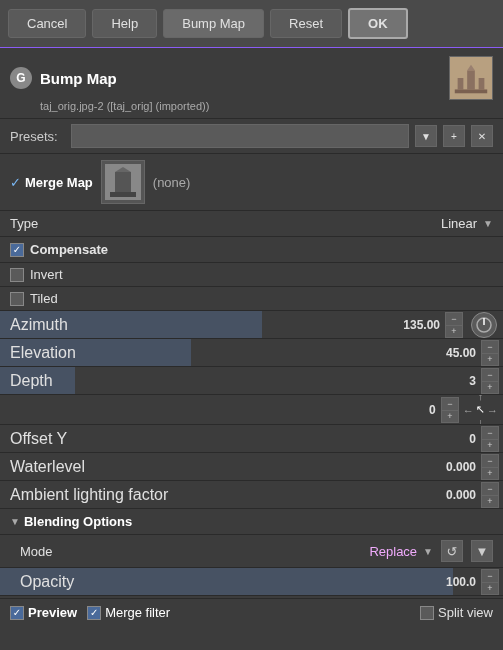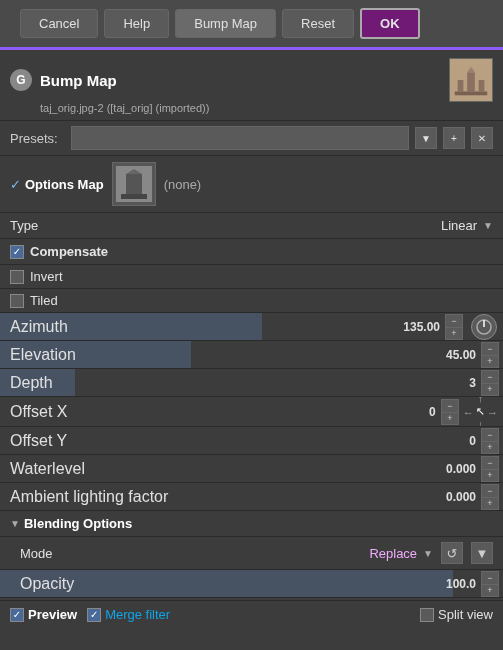--- a/index.html
+++ b/index.html
@@ -11,35 +11,35 @@
       font-size: 13px;
       color: #e0e0e0;
       overflow: hidden;
     }
 
     
     .toolbar {
       display: flex;
       align-items: center;
       background: #4a4a4a;
-      padding: 8px 20px;
+      padding: 8px 8px;
       gap: 6px;
-      border-bottom: 3px solid #8b5cf6;
+      border-bottom: 1px solid #8b5cf6;
     }
     .toolbar button {
       padding: 6px 18px;
       border: 1px solid #666;
       border-radius: 3px;
       background: #5a5a5a;
       color: #e0e0e0;
       cursor: pointer;
       font-size: 13px;
     }
     .toolbar button.active, .toolbar button:last-child {
-      background: #701a75;
+      background: #737373;
     }
     .toolbar button.ok-btn {
       border: 2px solid #aaa;
       font-weight: bold;
     }
 
     
     .header {
       background: #3c3c3c;
       padding: 8px 10px 6px 10px;
@@ -256,21 +256,21 @@
       display: flex;
       align-items: center;
       gap: 4px;
     }
     .split-view {
       display: flex;
       align-items: center;
       gap: 4px;
       margin-left: auto;
     }
-    .inactive { color: #0ea5e9; }
+    .inactive { color: #ffffff; }
 
     .full-slider-row {
       border-bottom: 1px solid #2a2a2a;
       height: 28px;
       display: flex;
       align-items: center;
       position: relative;
       overflow: hidden;
     }
     .full-slider-row .fill {
@@ -347,21 +347,21 @@
     <option></option>
   </select>
   <div class="presets-arrow">▼</div>
   <div class="presets-arrow">+</div>
   <div class="presets-arrow">✕</div>
 </div>
 
 <div class="heightmap-section">
   <div class="section-toggle">
     <span class="checkmark">✓</span>
-    <span class="section-label">Options Map</span>
+    <span class="section-label">Merge Map</span>
   </div>
   <div class="heightmap-thumb">
     <svg viewBox="0 0 36 36" xmlns="http://www.w3.org/2000/svg">
       <rect width="36" height="36" fill="#888"></rect>
       <rect x="10" y="8" width="16" height="20" fill="#555"></rect>
       <polygon points="18,3 10,8 26,8" fill="#666"></polygon>
       <rect x="5" y="28" width="26" height="5" fill="#444"></rect>
     </svg>
   </div>
   <span class="none-label">(none)</span>
@@ -421,21 +421,20 @@
   <span class="lbl">Depth</span>
   <span class="val">3</span>
   <div class="btns">
     <span>−</span>
     <span>+</span>
   </div>
 </div>
 
 <div class="full-slider-row" style="height:30px;">
   <div class="fill" style="width:0%"></div>
-  <span class="lbl">Offset X</span>
   <span class="val">0</span>
   <div class="btns">
     <span>−</span>
     <span>+</span>
   </div>
 
   <div style="display:flex;flex-direction:column;align-items:center;margin-right:5px;gap:0;position:relative;z-index:1;">
     <span style="font-size:11px;color:#aaa;line-height:1.2;">↑</span>
     <div style="display:flex;gap:2px;">
       <span style="font-size:11px;color:#aaa;">←</span>

